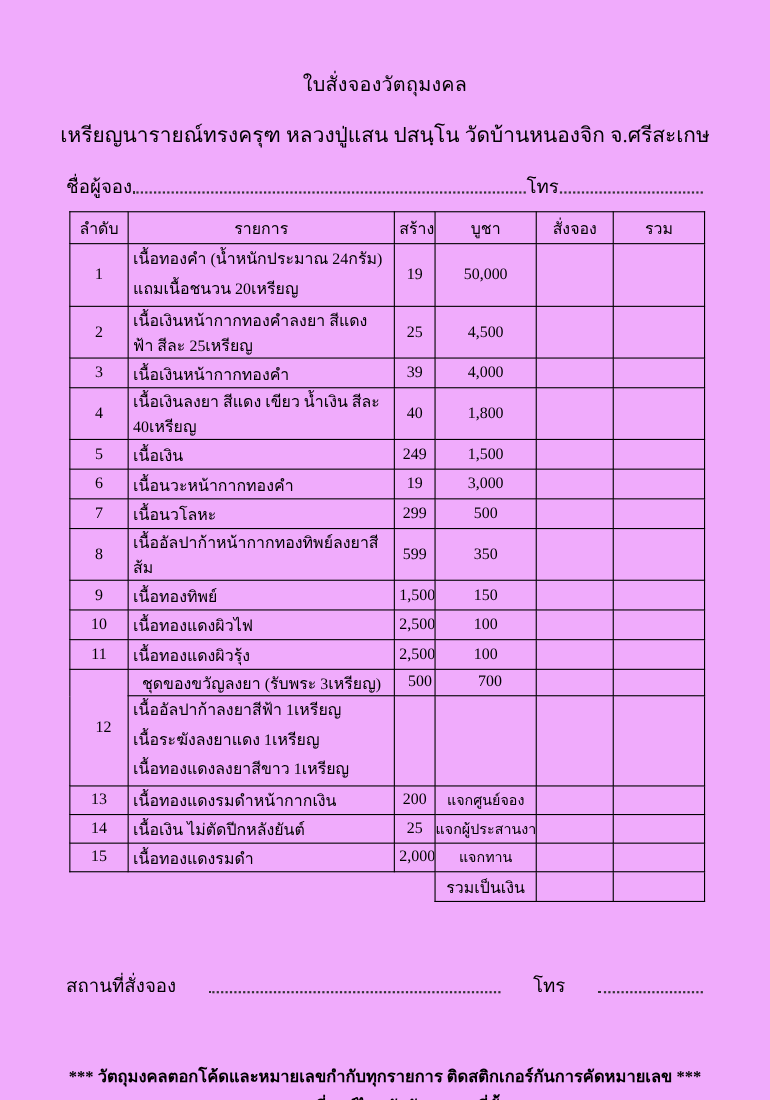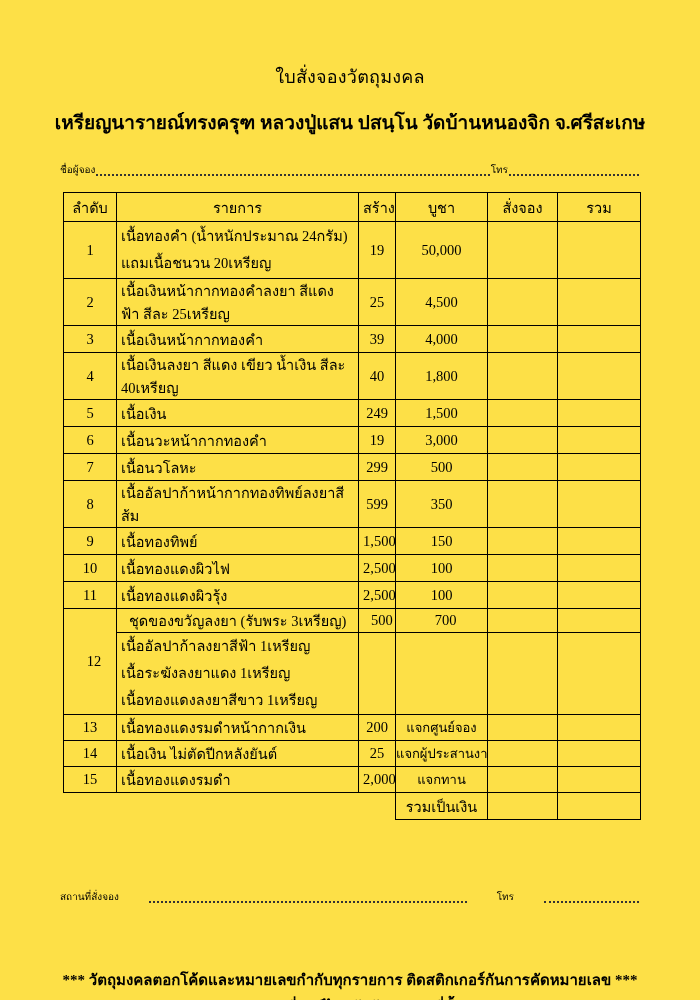--- a/index.html
+++ b/index.html
@@ -1,41 +1,41 @@
 <!DOCTYPE html>
 <html><head>
 <meta charset="utf-8">
 <style>
   html,body { margin:0; padding:0; background:#e8e8e8; }
   .page {
     position:relative;
     width:700px; height:1000px;
     margin:0 auto;
-    background:#fde047;
+    background:#f0abfc;
     color:#000;
     font-family:"Liberation Serif","DejaVu Serif",serif;
     overflow:hidden;
   }
   .title {
     padding-top:62px;
     text-align:center;
     font-size:18px;
     letter-spacing:0.2px;
   }
   .subtitle {
     margin-top:16px;
     text-align:center;
     font-size:19px;
-    font-weight:bold;
+    font-weight:normal;
   }
   .fill-line {
     display:flex;
     align-items:flex-end;
     margin:24px 60px 0 60px;
-    font-size:10px;
+    font-size:17px;
     line-height:18px;
   }
   .fill-line .lbl { white-space:nowrap; }
   .dots {
     flex:1 1 auto;
     border-bottom:2px dotted #333;
     margin:0 1px 3px 1px;
     height:0;
   }
   .dots.end-name { flex:0 0 130px; }

